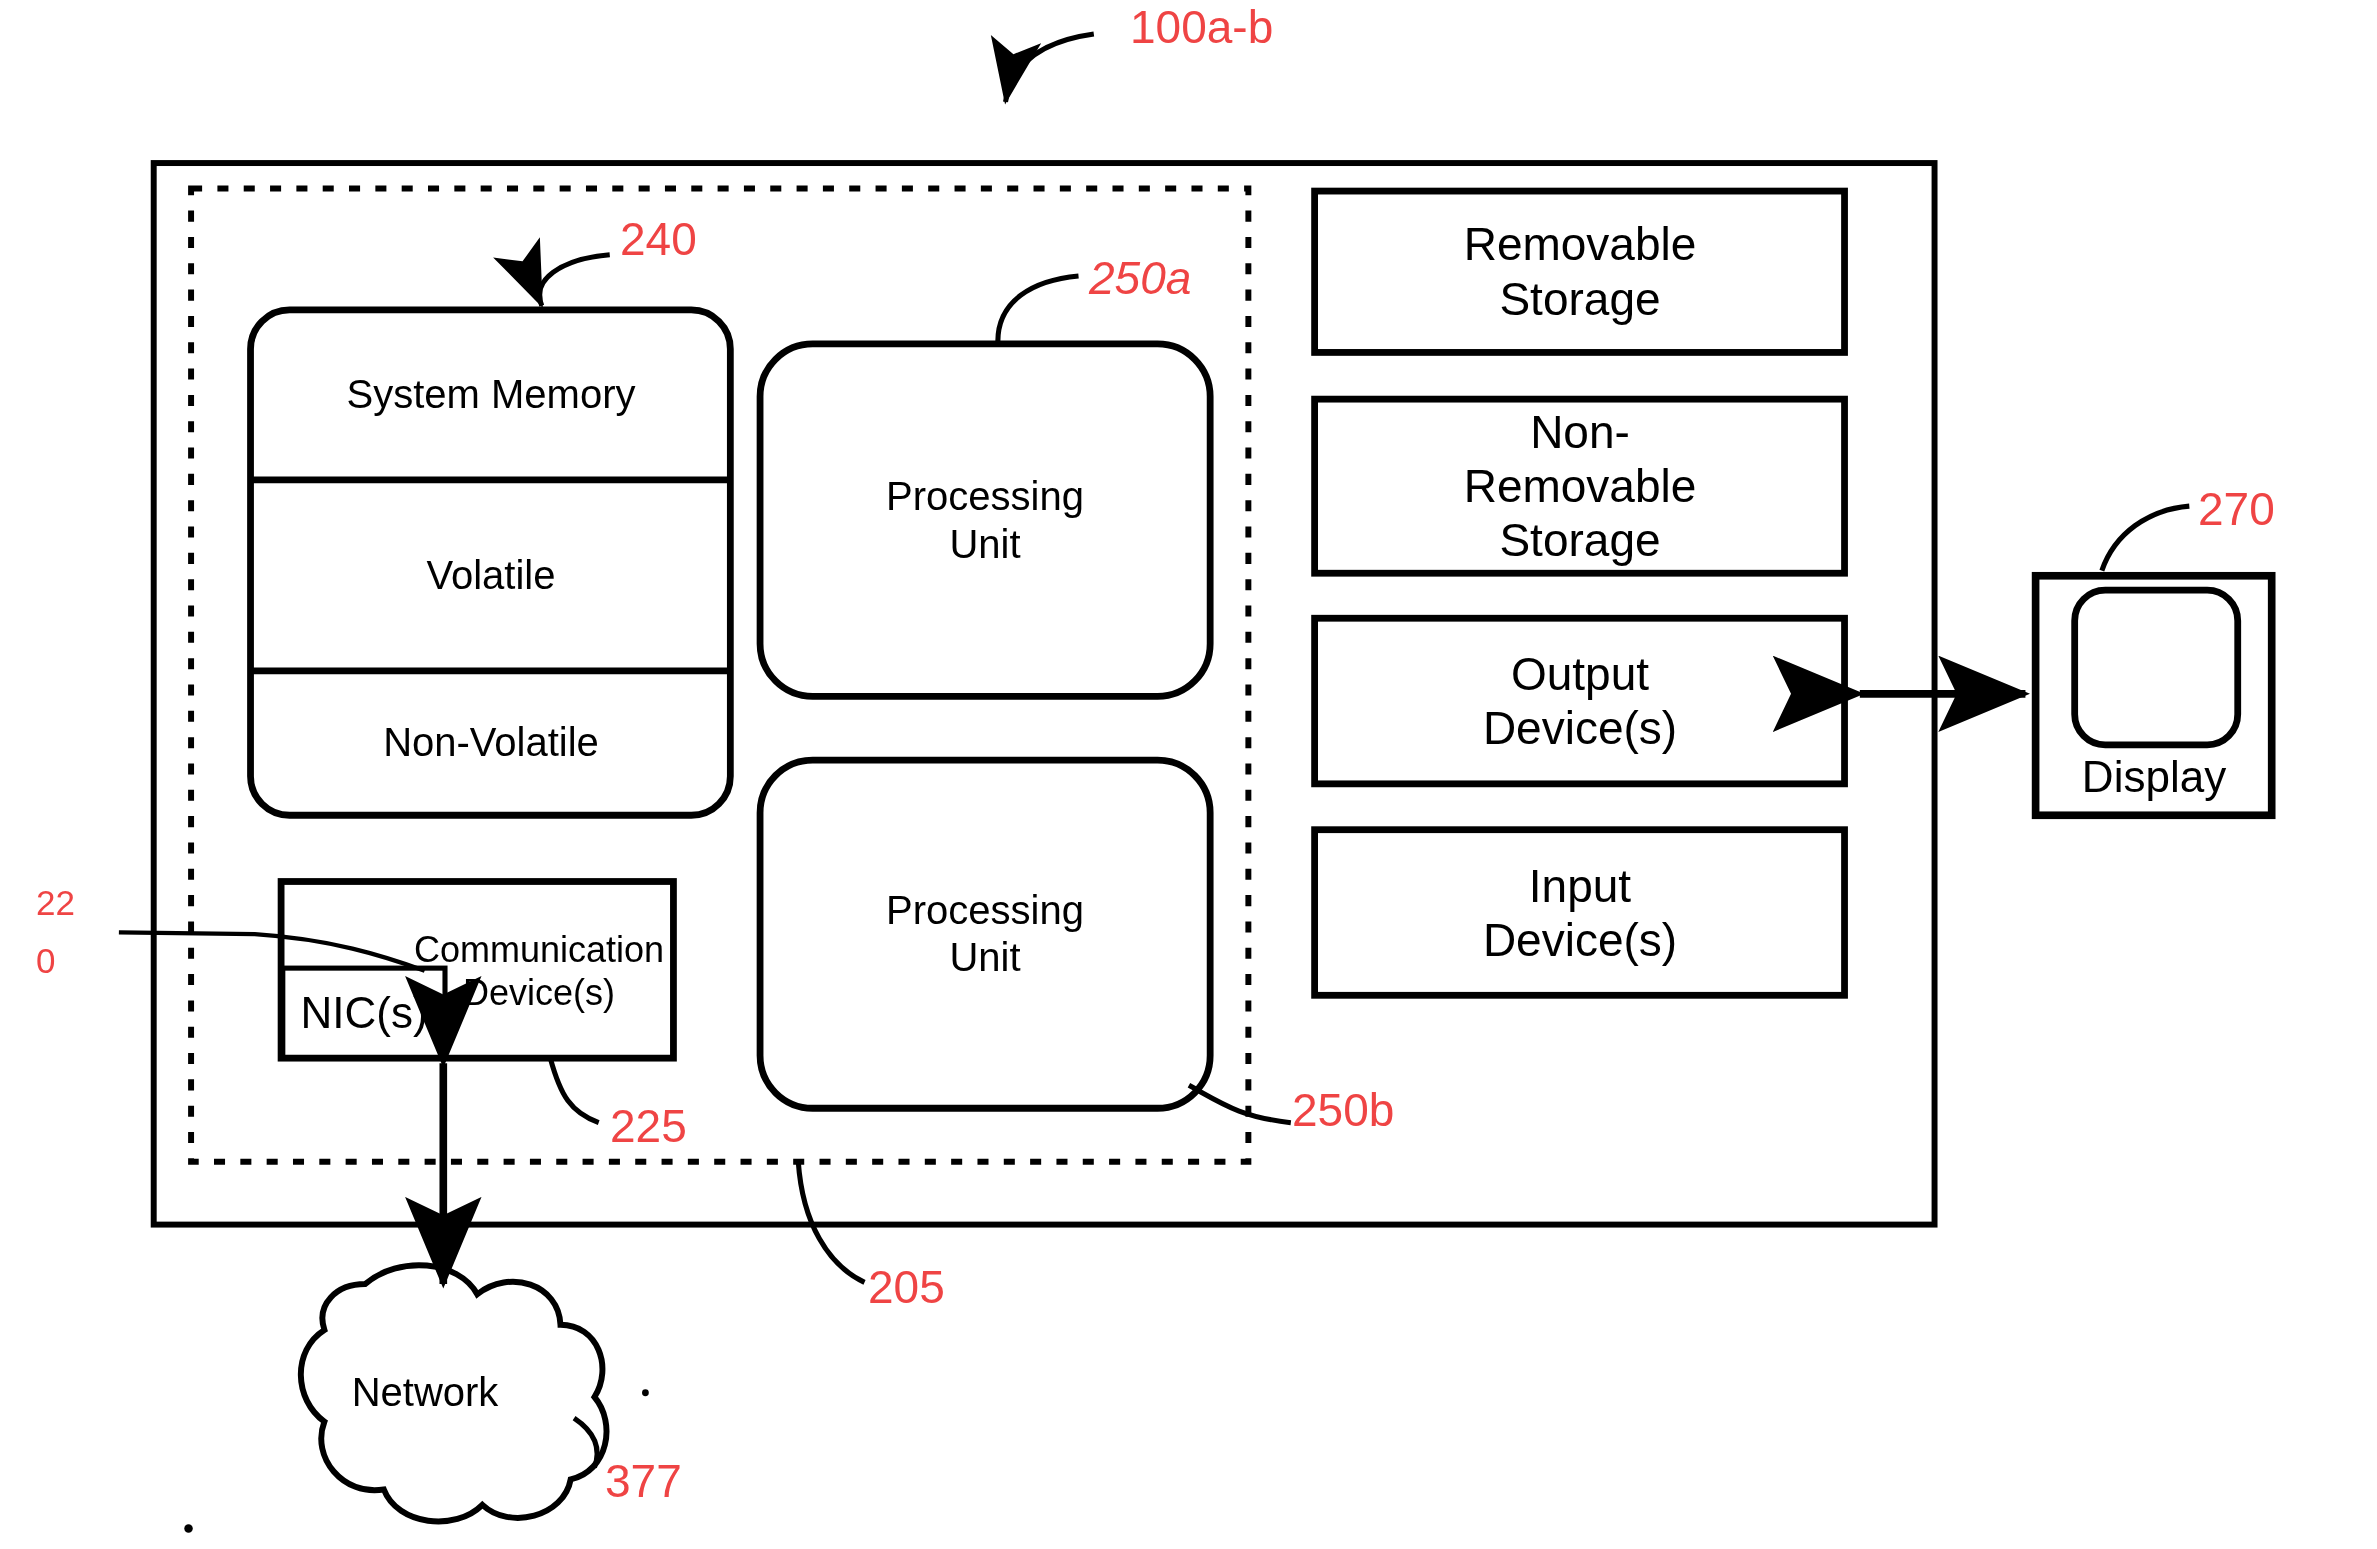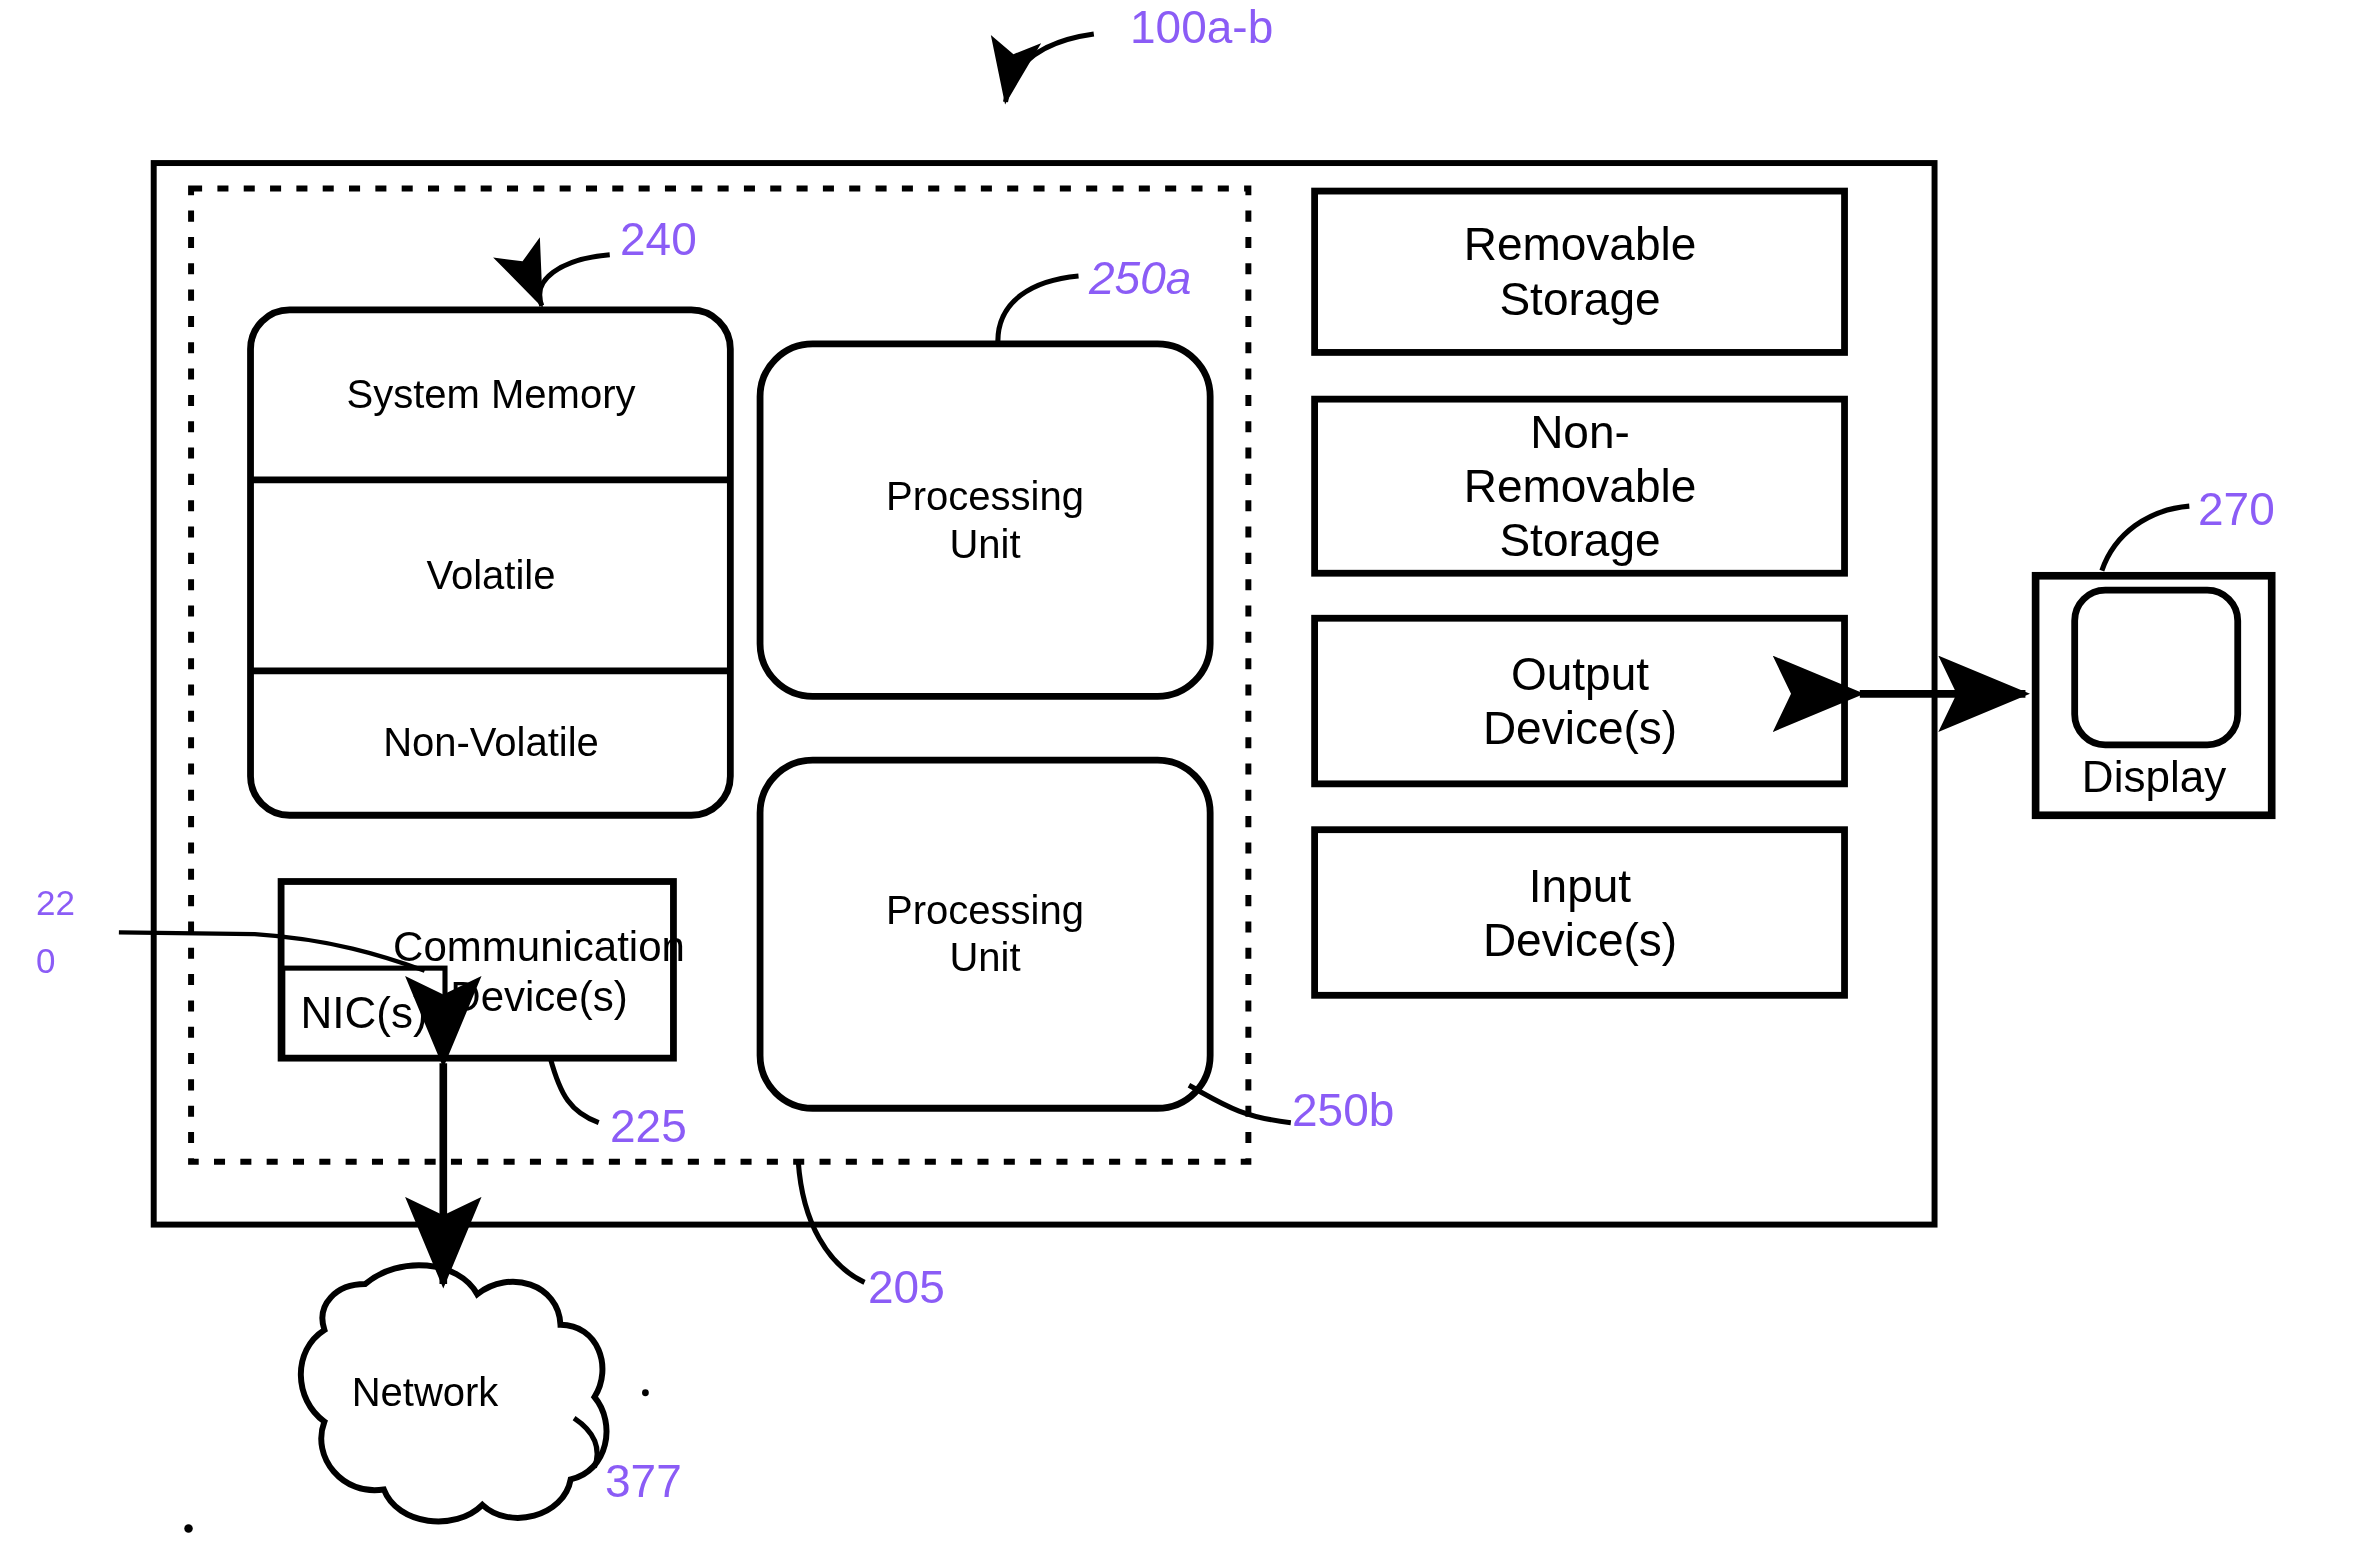--- a/index.html
+++ b/index.html
@@ -1,26 +1,26 @@
 <!DOCTYPE html>
 <html style="font-size:13.6px"><head>
 <meta charset="utf-8">
 <title>Computing Device Block Diagram</title>
 <style>
   html,body{margin:0;padding:0;background:#ffffff;}
   body{width:2377px;height:1549px;overflow:hidden;
        font-family:"Liberation Sans","DejaVu Sans",sans-serif;color:#000;}
   #stage{position:relative;width:2377px;height:1549px;background:#fff;}
   svg.layer{position:absolute;left:0;top:0;width:2377px;height:1549px;}
-  .lbl{position:absolute;white-space:pre;line-height:1.12;color:#8b5cf6;}
+  .lbl{position:absolute;white-space:pre;line-height:1.12;color:#ef4444;}
   .boxtext{position:absolute;display:flex;align-items:center;justify-content:center;
            text-align:center;white-space:pre-line;line-height:1.18;pointer-events:none;}
   .refnum{font-size:46px;letter-spacing:0px;}
   .ref-stack{font-size:35px;line-height:1.30;}
-  .t48{font-size:42px;}
+  .t48{font-size:36px;}
   .t52{font-size:44px;}
   .t54{font-size:46px;}
   .t56{font-size:40px;}
 </style>
 </head>
 <body>
 
 <div id="stage">
 
   <svg class="layer" viewBox="0 0 2799 1824">

